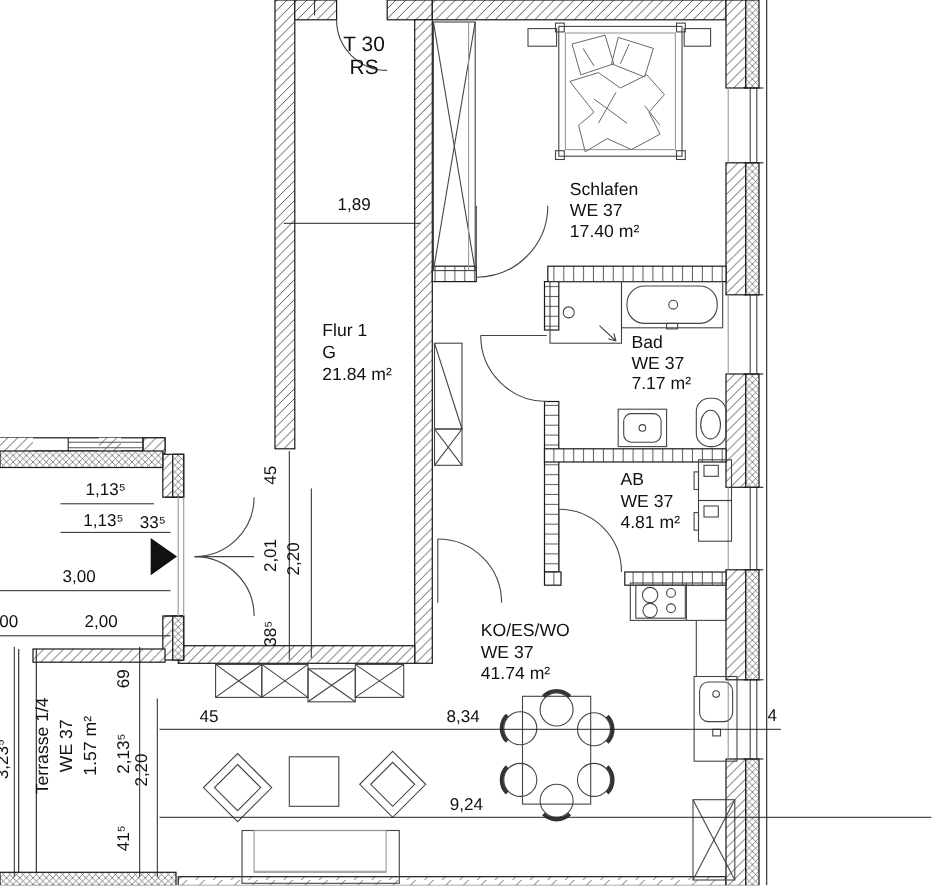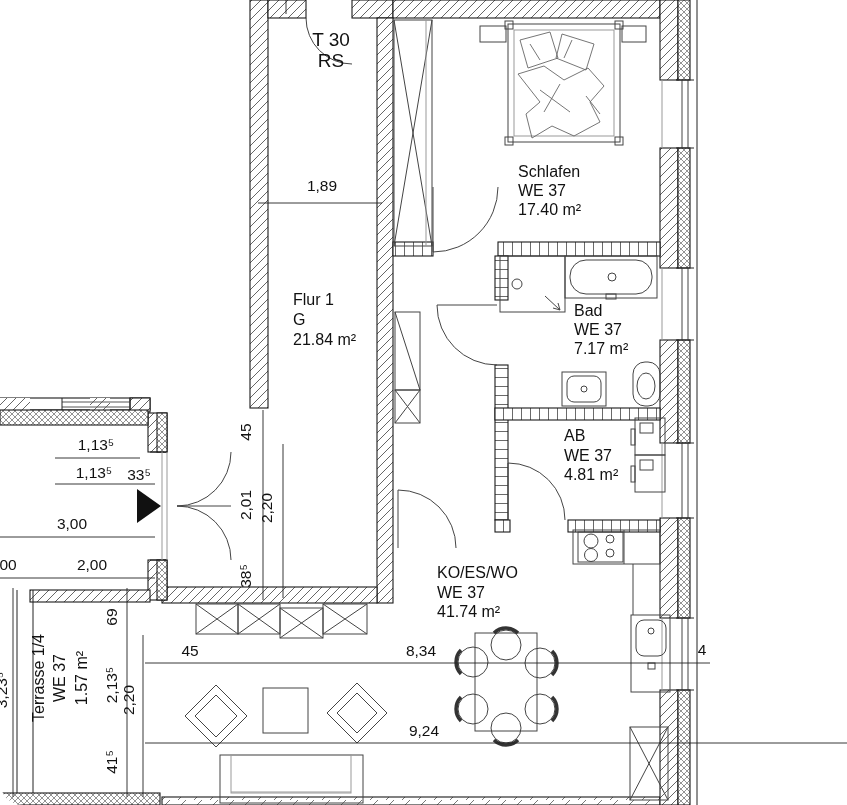--- a/index.html
+++ b/index.html
@@ -1,16 +1,16 @@
 <!DOCTYPE html>
 <html><head>
 <meta charset="utf-8">
 <style>
   html,body{margin:0;padding:0;background:#fff;}
-  #stage{position:relative;width:847px;height:805px;background:#fff;overflow:hidden;border-radius:23px;}
+  #stage{position:relative;width:847px;height:805px;background:#fff;overflow:hidden;}
   svg{position:absolute;left:0;top:0;}
   text{font-family:"Liberation Sans",sans-serif;fill:#111;}
   .rm{font-size:16px;}
   .dim{font-size:15.5px;}
   .big{font-size:19px;}
   .thin{stroke:#444;fill:none;stroke-width:1;}
   .wallstroke{stroke:#1a1a1a;stroke-width:1.1;}
   .dimline{stroke:#222;stroke-width:0.9;fill:none;}
   .furnl{stroke:#444;fill:none;stroke-width:1;}
   .lite{stroke:#999;fill:none;stroke-width:1;}

